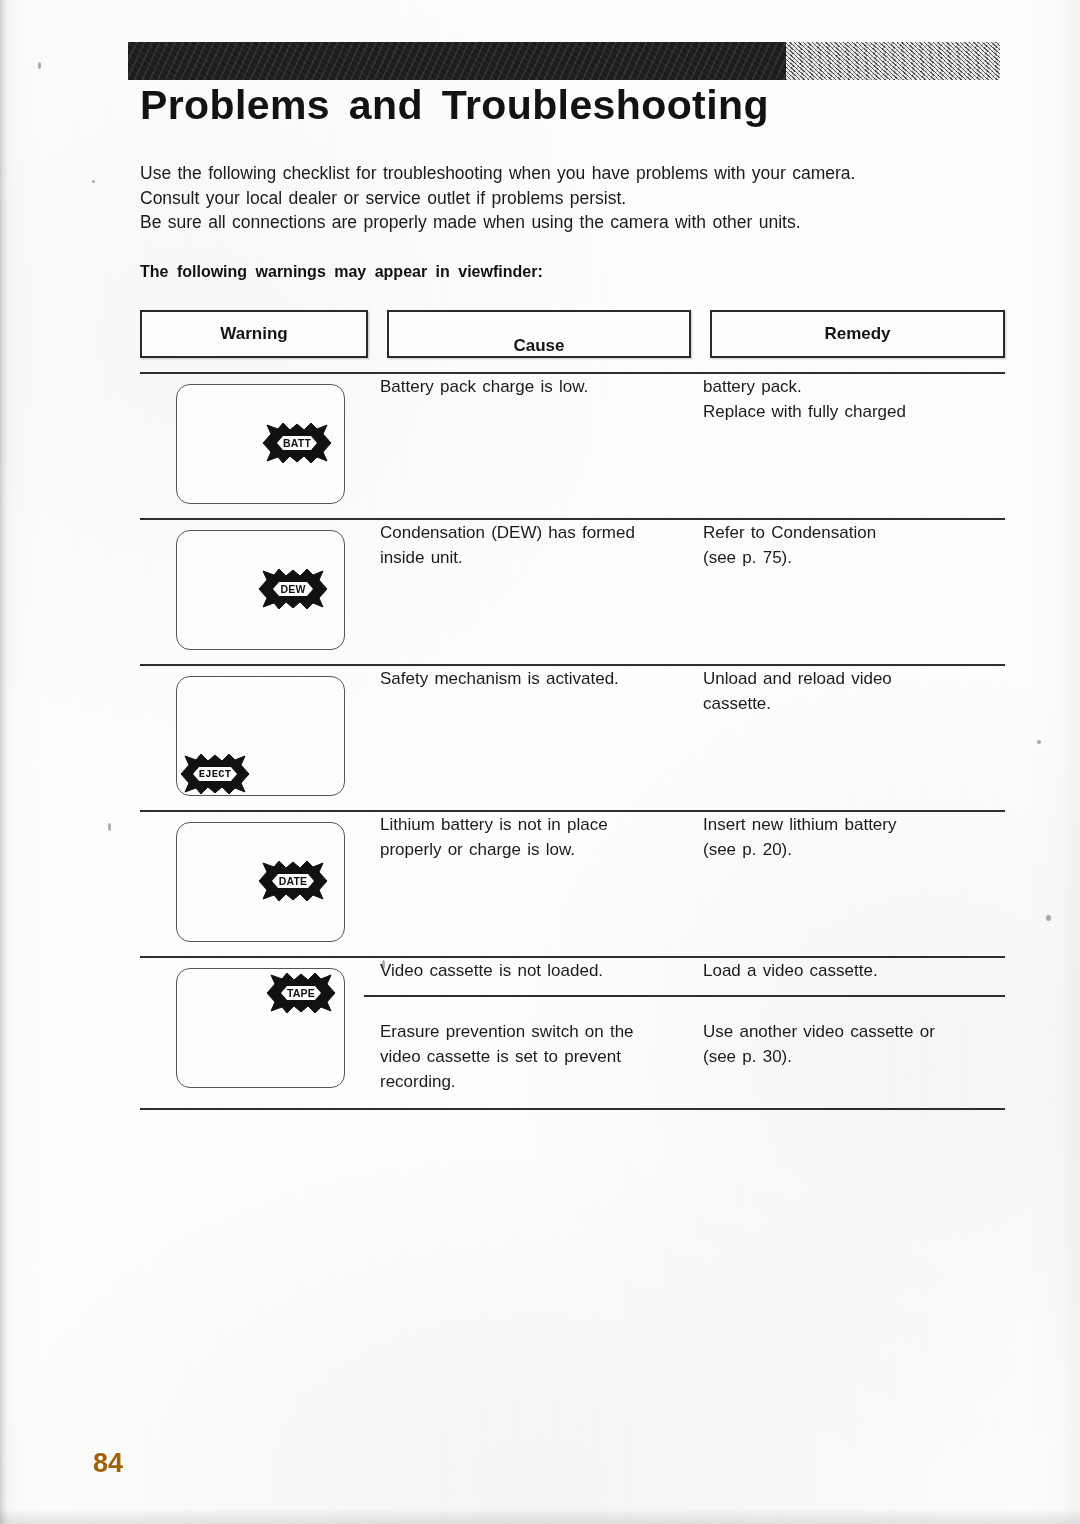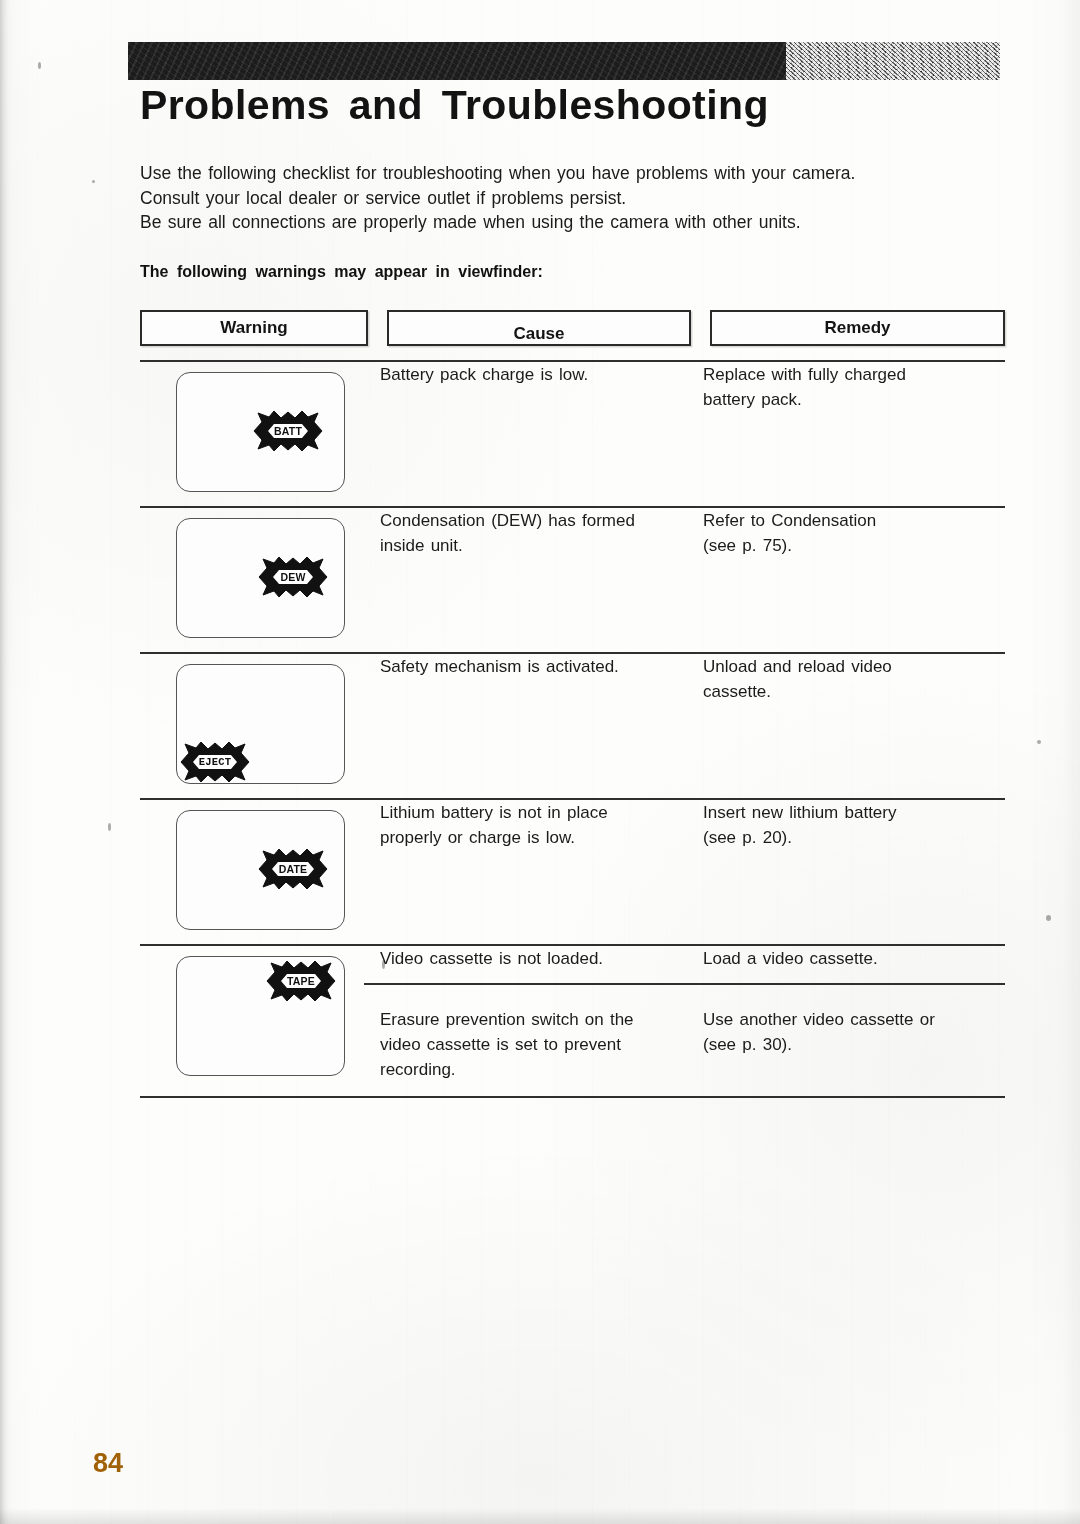--- a/index.html
+++ b/index.html
@@ -133,21 +133,21 @@
     position: absolute;
     left: 140px;
     top: 310px;
     width: 865px;
   }
 
   
   #table-head {
     display: flex;
     gap: 19px;
-    height: 36px;
+    height: 48px;
   }
   .head-cell {
     border: 2px solid #2a2a2a;
     background: #fdfdfd;
     display: flex;
     align-items: center;
     justify-content: center;
     font-size: 17px;
     font-weight: bold;
     color: #141414;
@@ -217,21 +217,21 @@
     align-items: center;
     justify-content: center;
     font-size: 10.5px;
     font-weight: bold;
     color: #111;
     letter-spacing: .2px;
     pointer-events: none;
   }
 
   
-  .pos-mid-right   { left: 75px; top: 37px; }
+  .pos-mid-right   { left: 84px; top: 37px; }
   .pos-mid-right2  { left: 80px; top: 37px; }
   .pos-bottom-left { left: 2px;  top: 76px; font-family: Liberation Mono, monospace; }
   .pos-top-right   { left: 88px; top: 3px; }
 
   
   .subrule {
     border-top: 2px solid #2f2f2f;
     margin: 12px 0 0 0;
   }
 
@@ -313,22 +313,22 @@
           </div>
         </div>
       </div>
       <div class="col-cause">
         <div class="cell-text">
           <span class="ln">Battery pack charge is low.</span>
         </div>
       </div>
       <div class="col-remedy">
         <div class="cell-text">
+          <span class="ln">battery pack.</span>
           <span class="ln">Replace with fully charged</span>
-          <span class="ln">battery pack.</span>
         </div>
       </div>
     </div>
     <div class="rule"></div>
 
     <div class="trow">
       <div class="col-warning">
         <div class="viewfinder">
           <div class="burst pos-mid-right2">
             <svg viewBox="0 0 72 42" aria-hidden="true">

